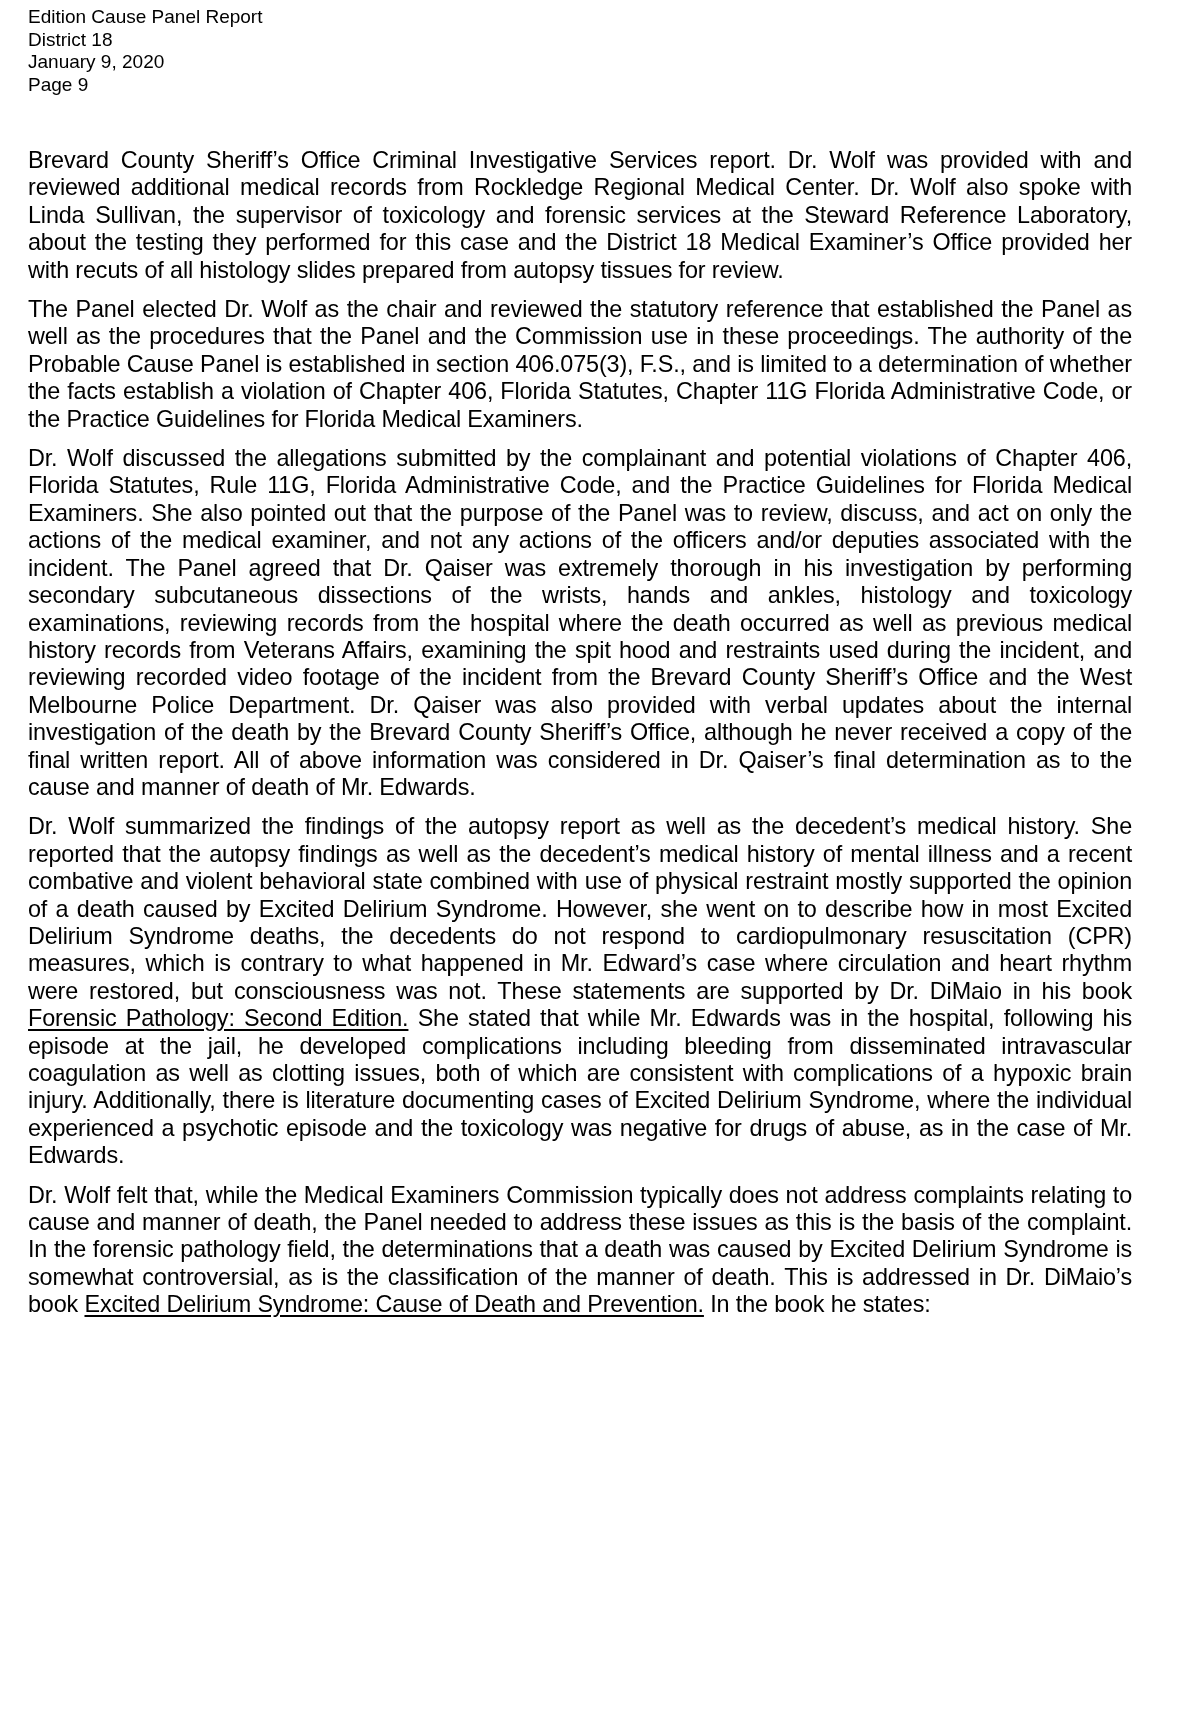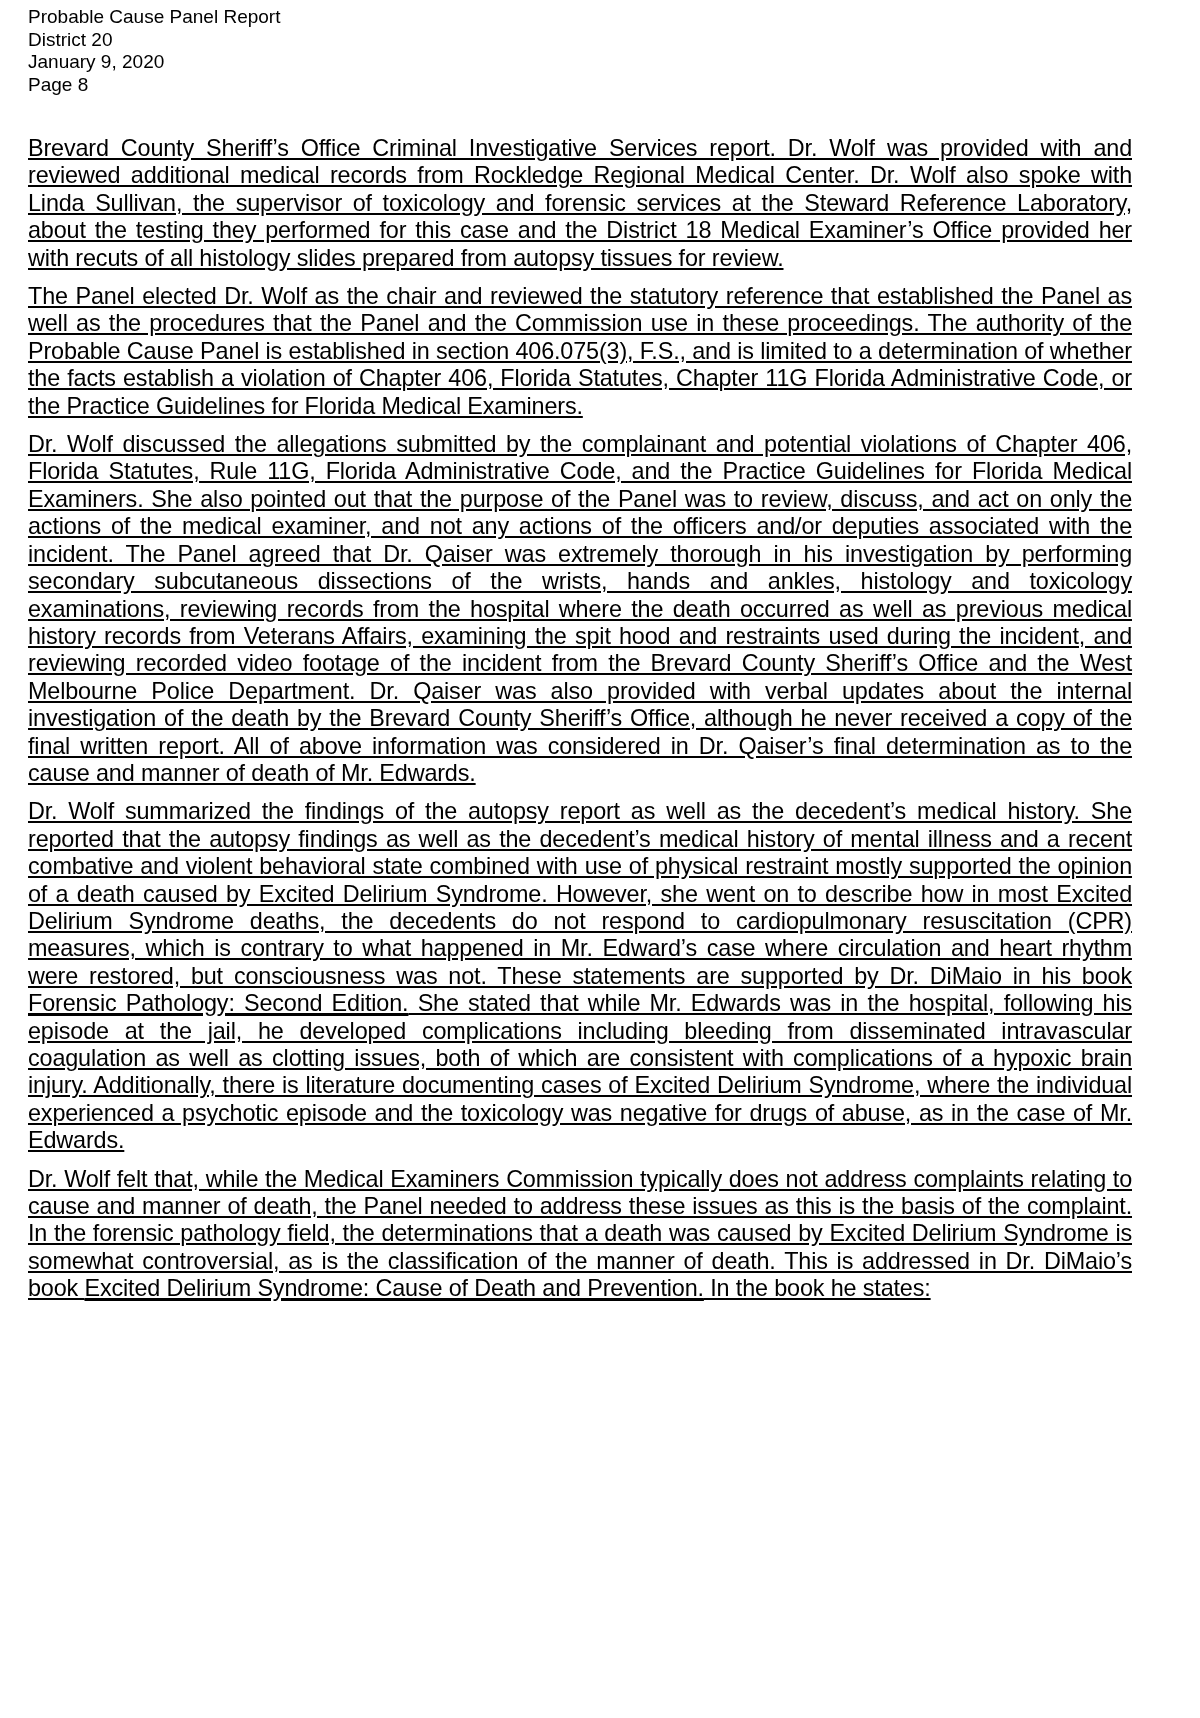--- a/index.html
+++ b/index.html
@@ -34,37 +34,36 @@
       position: absolute;
       left: 0;
       top: 135px;
       width: 1104px;
       font-size: 23.4px;
       line-height: 27.4px;
       text-align: justify;
       letter-spacing: -0.15px;
     }
     .body p {
-      margin: 0 0 11px 0;
-      text-decoration: underline;
+      margin: 12px 0 11px 0;
     }
     .u {
       text-decoration: underline;
       text-underline-offset: 3px;
     }
   </style>
 </head>
 <body>
 
 <div class="page">
   <div class="header">
-    <div>Probable Cause Panel Report</div>
-    <div>District 20</div>
+    <div>Edition Cause Panel Report</div>
+    <div>District 18</div>
     <div>January 9, 2020</div>
-    <div>Page 8</div>
+    <div>Page 9</div>
   </div>
 
   <div class="body">
     <p>
       <span>Brevard County Sheriff’s Office Criminal Investigative Services report.  Dr. Wolf was provided with and reviewed additional medical records from Rockledge Regional Medical Center.  Dr. Wolf also spoke with Linda Sullivan, the supervisor of toxicology and forensic services at the Steward Reference Laboratory, about the testing they performed for this case and the District 18 Medical Examiner’s Office provided her with recuts of all histology slides prepared from autopsy tissues for review.</span>
     </p>
     <p>
       <span>The Panel elected Dr. Wolf as the chair and reviewed the statutory reference that established the Panel as well as the procedures that the Panel and the Commission use in these proceedings. The authority of the Probable Cause Panel is established in section 406.075(3), F.S., and is limited to a determination of whether the facts establish a violation of Chapter 406, Florida Statutes, Chapter 11G Florida Administrative Code, or the Practice Guidelines for Florida Medical Examiners.</span>
     </p>
     <p>

